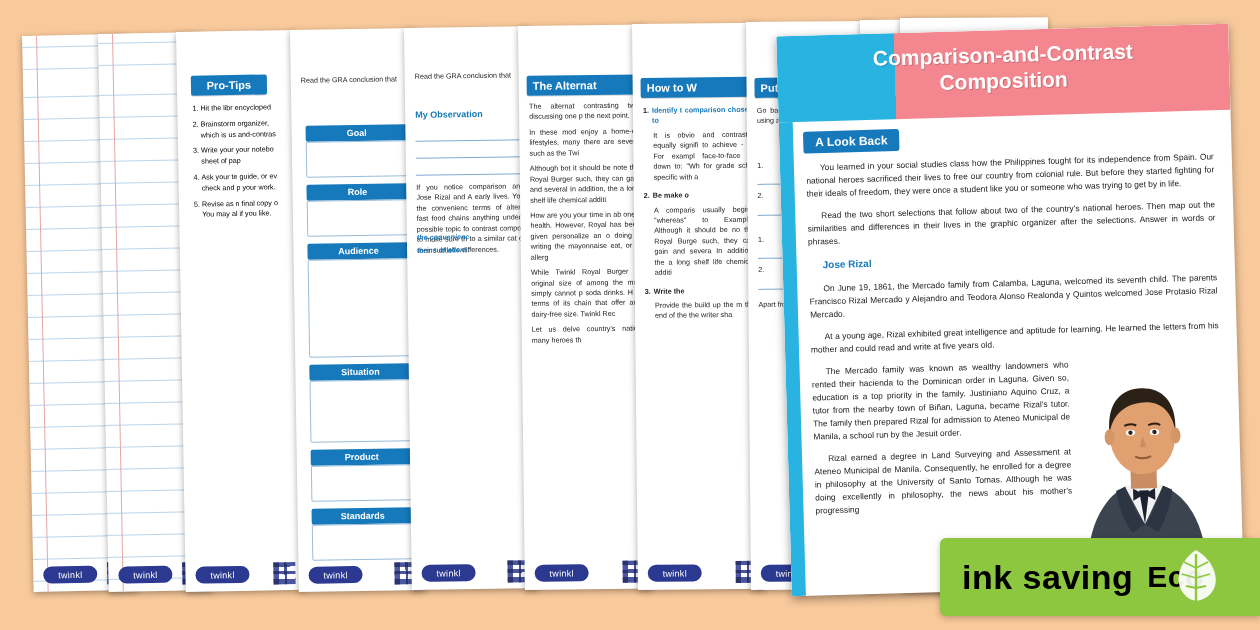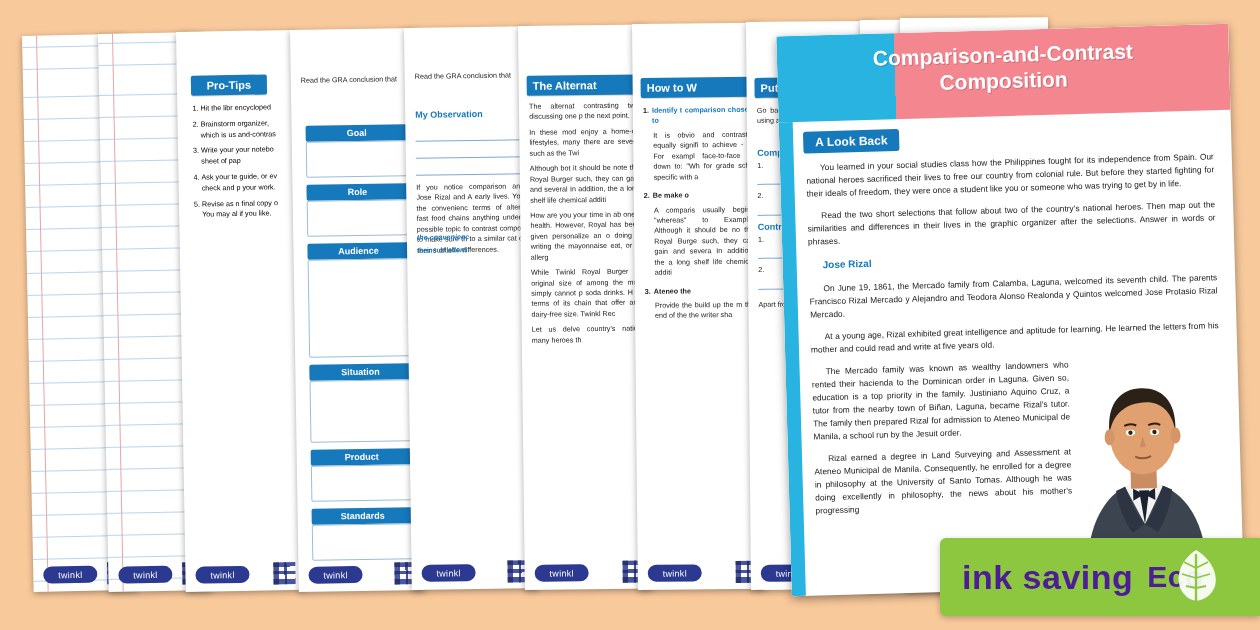--- a/index.html
+++ b/index.html
@@ -49,21 +49,21 @@
   .hdr-blue{
     background:#1679bc;color:#fff;font-weight:bold;
     padding:4px 6px;font-size:11px;border-radius:2px;
     box-shadow:0 1px 0 rgba(0,0,0,.15);
   }
   .hdr-blue.small{font-size:10px;}
   .body-txt{font-size:7.2px;line-height:1.45;color:#1a1a1a;text-align:justify;}
   .body-txt p{margin:0 0 5px 0;}
   .ital-blue{color:#1679bc;font-style:italic;font-weight:bold;}
   .red-h{color:#e04a5a;font-weight:bold;font-size:9px;margin:0 0 3px 0;}
-  .blue-h{color:#1679bc;font-weight:bold;font-size:9px;margin:0 0 3px 0;}
+  .blue-h{color:#1679bc;font-weight:bold;font-size:9px;margin:0 0 3px 0;text-align:right;}
   .num-list{margin:0;padding-left:13px;font-size:7.2px;line-height:1.5;}
   .num-list li{margin-bottom:5px;}
   .fillline{border-bottom:1px solid #7fa9d0;height:10px;margin:3px 0 6px 0;}
 
   
   .go-label{
     background:#1679bc;color:#fff;font-weight:bold;font-size:9px;
     padding:3px 0;text-align:center;border-radius:2px;
   }
   .go-box{
@@ -106,21 +106,21 @@
   
   .portrait{position:absolute;right:6px;bottom:18px;width:182px;height:212px;}
 
   
   #eco{
     position:absolute;right:0;bottom:14px;width:320px;height:78px;
     background:#8dc63f;border-top-left-radius:6px;border-bottom-left-radius:6px;
     display:flex;align-items:center;justify-content:flex-start;
     box-shadow:0 2px 6px rgba(0,0,0,.25);
   }
-  #eco .txt{color:#4c1d95;font-size:34px;font-weight:bold;margin-left:22px;letter-spacing:.5px;}
+  #eco .txt{color:#000000;font-size:34px;font-weight:bold;margin-left:22px;letter-spacing:.5px;}
   #eco .leaf{
     position:absolute;right:36px;top:50%;transform:translateY(-50%);
     width:56px;height:62px;
   }
 </style>
 </head>
 <body>
 
 <div class="stage">
 
@@ -204,21 +204,21 @@
         <b class="ital-blue" style="font-style:normal;">Identify t comparison chosen to</b>
       </div>
       <div class="body-txt" style="margin:4px 0 8px 10px;">It is obvio and contrastin equally signifi to achieve - th For exampl face-to-face le down to: "Wh for grade scho specific with a</div>
       <div class="body-txt" style="display:flex;gap:3px;">
         <b>2.</b>
         <b>Be make o</b>
       </div>
       <div class="body-txt" style="margin:4px 0 8px 10px;">A comparis usually begins "whereas" to Example: Although it should be no the Royal Burge such, they can gain and severa In addition, the a long shelf life chemical additi</div>
       <div class="body-txt" style="display:flex;gap:3px;">
         <b>3.</b>
-        <b>Ateneo the</b>
+        <b>Write the</b>
       </div>
       <div class="body-txt" style="margin:4px 0 8px 10px;">Provide the build up the m the end of the the writer sha</div>
     </div>
     <div class="twinkl">twinkl</div>
     <div class="qr"></div>
   </div>
 
   <div class="sheet" style="left:746px;top:22px;width:128px;height:568px;transform:rotate(-0.5deg);">
     <div class="hdr-blue" style="position:absolute;left:8px;top:56px;right:8px;">Putting Toge</div>
     <div class="body-txt" style="position:absolute;left:10px;top:84px;right:8px;">Go back to th Bonifacio. Write t using any of the</div>

